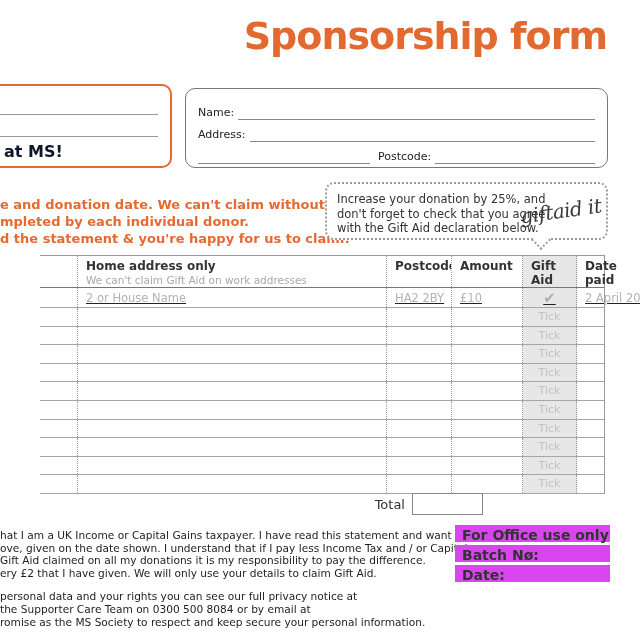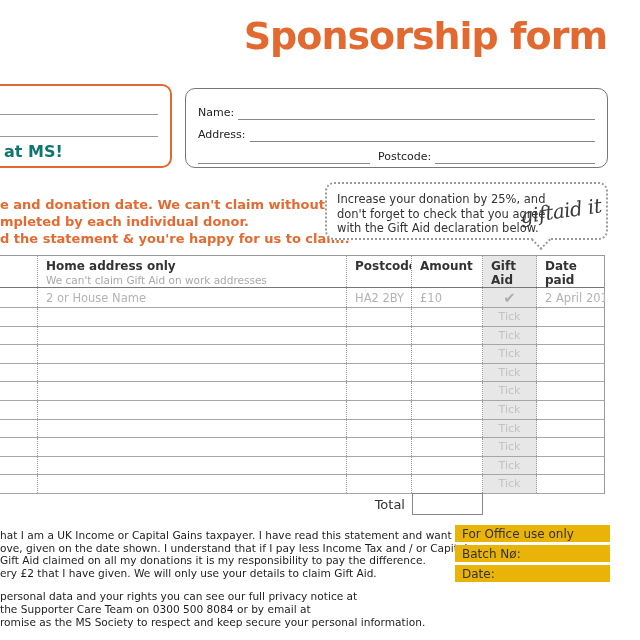--- a/index.html
+++ b/index.html
@@ -16,21 +16,21 @@
   
   .left-box {
     position:absolute; left:-28px; top:84px; width:200px; height:84px;
     border:2px solid #e2692f; border-radius:10px; background:#fff;
   }
   .left-box .wline { position:absolute; left:2px; right:12px; border-bottom:1.5px solid #999; }
   .left-box .wline.l1 { top:28px; }
   .left-box .wline.l2 { top:50px; }
   .left-box .caption {
     position:absolute; left:30px; top:56px;
-    font-size:16px; font-weight:bold; color:#0f766e;
+    font-size:16px; font-weight:bold; color:#0f172a;
   }
   
   .donor-box {
     position:absolute; left:185px; top:88px; width:423px; height:80px;
     border:1.5px solid #777; border-radius:10px; background:#fff;
     padding:9px 12px 0 12px;
   }
   .donor-row { display:flex; align-items:flex-end; height:22px; font-size:11px; color:#222; }
   .donor-row .lbl { padding-right:4px; padding-bottom:1px; }
   .donor-row .fill { flex:1; border-bottom:1px solid #888; height:16px; }
@@ -49,23 +49,23 @@
     font-family:"DejaVu Serif","Liberation Serif",serif; font-style:italic;
     font-size:20px; color:#3a3a3a; transform:rotate(-8deg); letter-spacing:-0.5px;
   }
   .bubble-tail {
     position:absolute; left:534px; top:233px; width:14px; height:14px;
     background:#fff; transform:rotate(45deg);
     border-right:2px dotted #9a9a9a; border-bottom:2px dotted #9a9a9a; z-index:2;
   }
   
   .stable { position:absolute; left:0; top:255px; width:605px; border-right:1px solid #999; }
-  .trow { display:grid; grid-template-columns:38px 309px 65px 71px 54px 68px; border-bottom:1px solid #a6a6a6; }
+  .trow { display:grid; grid-template-columns:38px 309px 65px 71px 54px 68px; border-bottom:1px solid #a6a6a6;margin-left:40px; }
   .trow.hrow { border-top:1px solid #999; border-bottom:1px solid #777; height:33px; }
-  .trow.xrow { height:20px; }
+  .trow.xrow { height:20px;text-decoration:underline; }
   .trow.erow { height:18.6px; }
   .tcell { border-right:1px dotted #9a9a9a; overflow:hidden; }
   .tcell:last-child { border-right:none; }
   .tcell.shade { background:#e7e7e7; }
   .hrow .tcell { padding:3px 0 0 8px; font-size:12px; font-weight:bold; color:#333; }
   .hrow .tcell .sub { font-size:10.5px; font-weight:normal; color:#a9a9a9; margin-top:1px; }
   .xrow .tcell { font-size:11.5px; color:#b3b3b3; padding:3px 0 0 8px; white-space:nowrap; }
   .xrow .tick-cell, .erow .tick-cell { text-align:center; padding:0; }
   .xrow .tick-cell { font-size:15px; font-weight:bold; color:#aeaeae; line-height:20px; }
   .erow .tick-cell { font-size:11px; color:#c2c2c2; line-height:18.6px; }
@@ -73,22 +73,22 @@
   .total-label { position:absolute; left:330px; top:497px; width:75px; text-align:right; font-size:13px; color:#333; }
   .total-box { position:absolute; left:412px; top:493px; width:71px; height:22px; border:1px solid #888; background:#fff; }
   
   .declaration { position:absolute; left:0; top:529px; width:452px; }
   .declaration div { font-size:10.6px; line-height:12.6px; color:#1d1d1d; white-space:nowrap; }
   .privacy { position:absolute; left:0; top:590px; width:452px; }
   .privacy div { font-size:10.6px; line-height:13.2px; color:#1d1d1d; white-space:nowrap; }
   
   .office { position:absolute; left:455px; top:525px; width:155px; }
   .office .obar {
-    height:17px; background:#eab308; margin-bottom:3px;
-    font-size:12px; font-weight:normal; color:#333;
+    height:17px; background:#d946ef; margin-bottom:3px;
+    font-size:14px; font-weight:bold; color:#333;
     padding:2px 0 0 7px;
   }
 </style>
 </head>
 <body>
 
 <div class="page-title">Sponsorship form</div>
 
 <div class="left-box">
   <div class="wline l1"></div>

